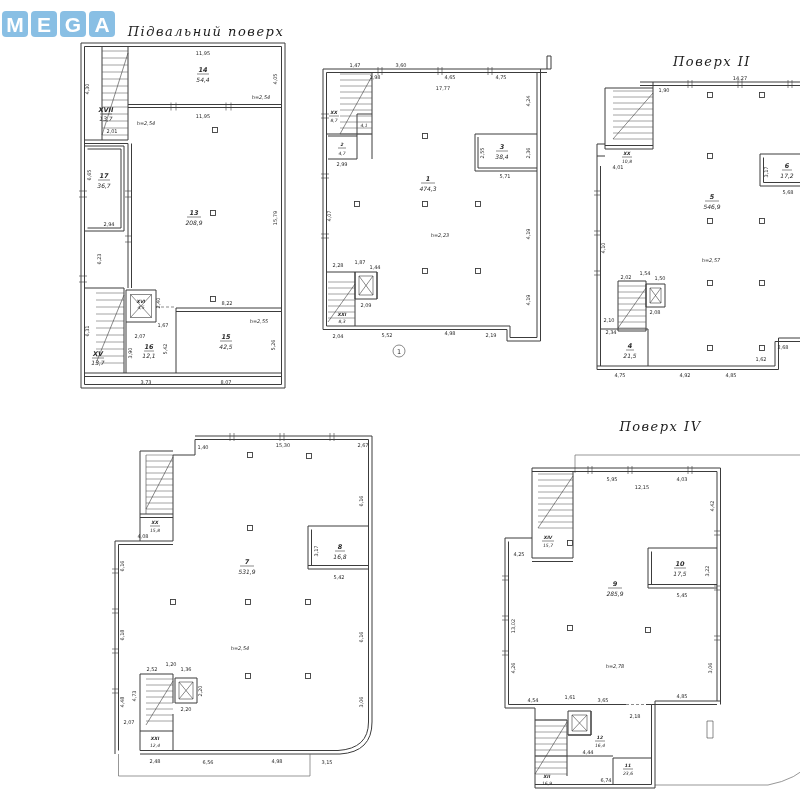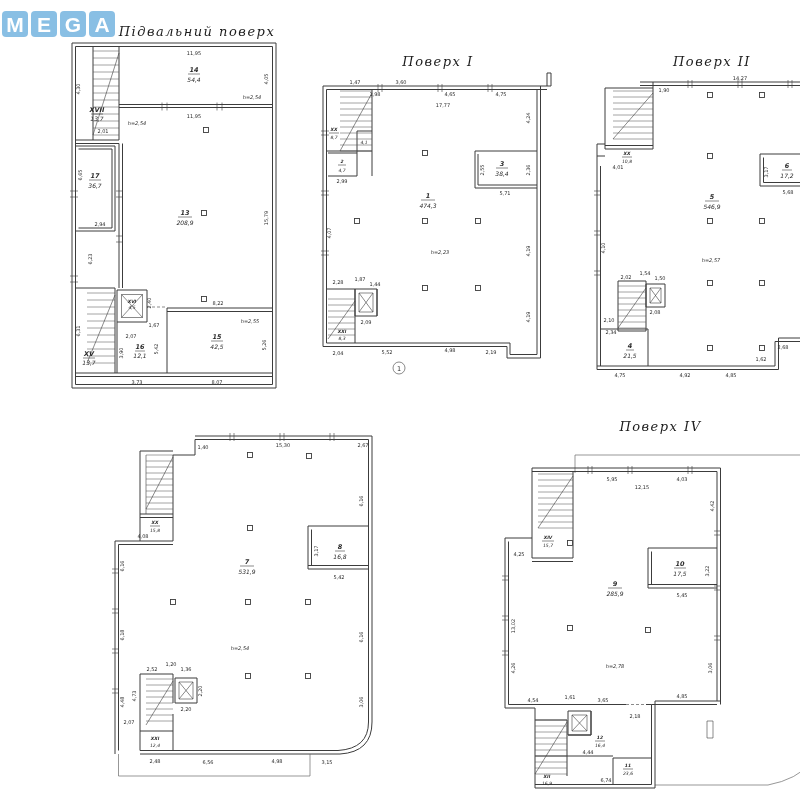--- a/index.html
+++ b/index.html
@@ -33,21 +33,21 @@
 
 <div class="canvas">
 
   <div class="wm">
     <span>M</span>
     <span>E</span>
     <span>G</span>
     <span>A</span>
   </div>
 
-  <figure class="plan" style="left:27px;top:8px;width:215px;">
+  <figure class="plan" style="left:36px;top:8px;width:215px;">
     <figcaption class="plan-title" style="padding-left:45px;">Підвальний поверх</figcaption>
     <svg width="215" height="354" viewBox="0 0 215 354">
       <g>
         <path class="w" d="M5 2H209V347H5Z"></path>
         <path class="w" d="M8.5 5.5H205.5V343.5H8.5Z"></path>
         <path class="w" d="M52 5.5V99M26 5.5V99M8.5 99H52M8.5 102.5H52"></path>
         <path class="w" d="M52 63.5H205.5M52 66.5H205.5"></path>
         <path class="wb" d="M95 61.5v8M100 61.5v8M150 61.5v8M155 61.5v8"></path>
         <path class="w" d="M52 102.5V247M55.5 102.5V247"></path>
         <path class="w" d="M8.5 105H48V190H8.5M11.5 108H45V187H11.5"></path>
@@ -118,21 +118,20 @@
         <text class="note" x="183" y="282">h=2,55</text>
         <text class="dim" x="150" y="343">8,07</text>
         <text class="dim" transform="rotate(-90 199 304)" x="199" y="304">5,26</text>
         <text class="dim" transform="rotate(-90 13 290)" x="13" y="290">6,31</text>
         <text class="dim" x="70" y="343">3,73</text>
       </g>
     </svg>
   </figure>
 
   <figure class="plan" style="left:278px;top:38px;width:240px;">
-    <figcaption class="plan-title">Поверх I</figcaption>
     <svg width="240" height="312" viewBox="0 0 240 312">
       <g>
         <path class="w" d="M5 15H233M8.5 18.5H229"></path>
         <path class="w" d="M229 2V15M233 2V15M229 2H233"></path>
         <path class="w" d="M222.5 15V287M219 18.5V283.5"></path>
         <path class="w" d="M5 15V275.5M8.5 18.5V272"></path>
         <path class="w" d="M8.5 272H192M5 275.5H189M189 275.5V287M192 272V283.5M192 283.5H219M189 287H222.5"></path>
         <path class="w" d="M54 18.5V105M8.5 80H54M39 60H54M39 60V82"></path>
         <path class="w" d="M10 82H39V105H10"></path>
         <path class="w" d="M157 80H219M157 80V117M160 83V114M157 117H219M160 114H219"></path>

